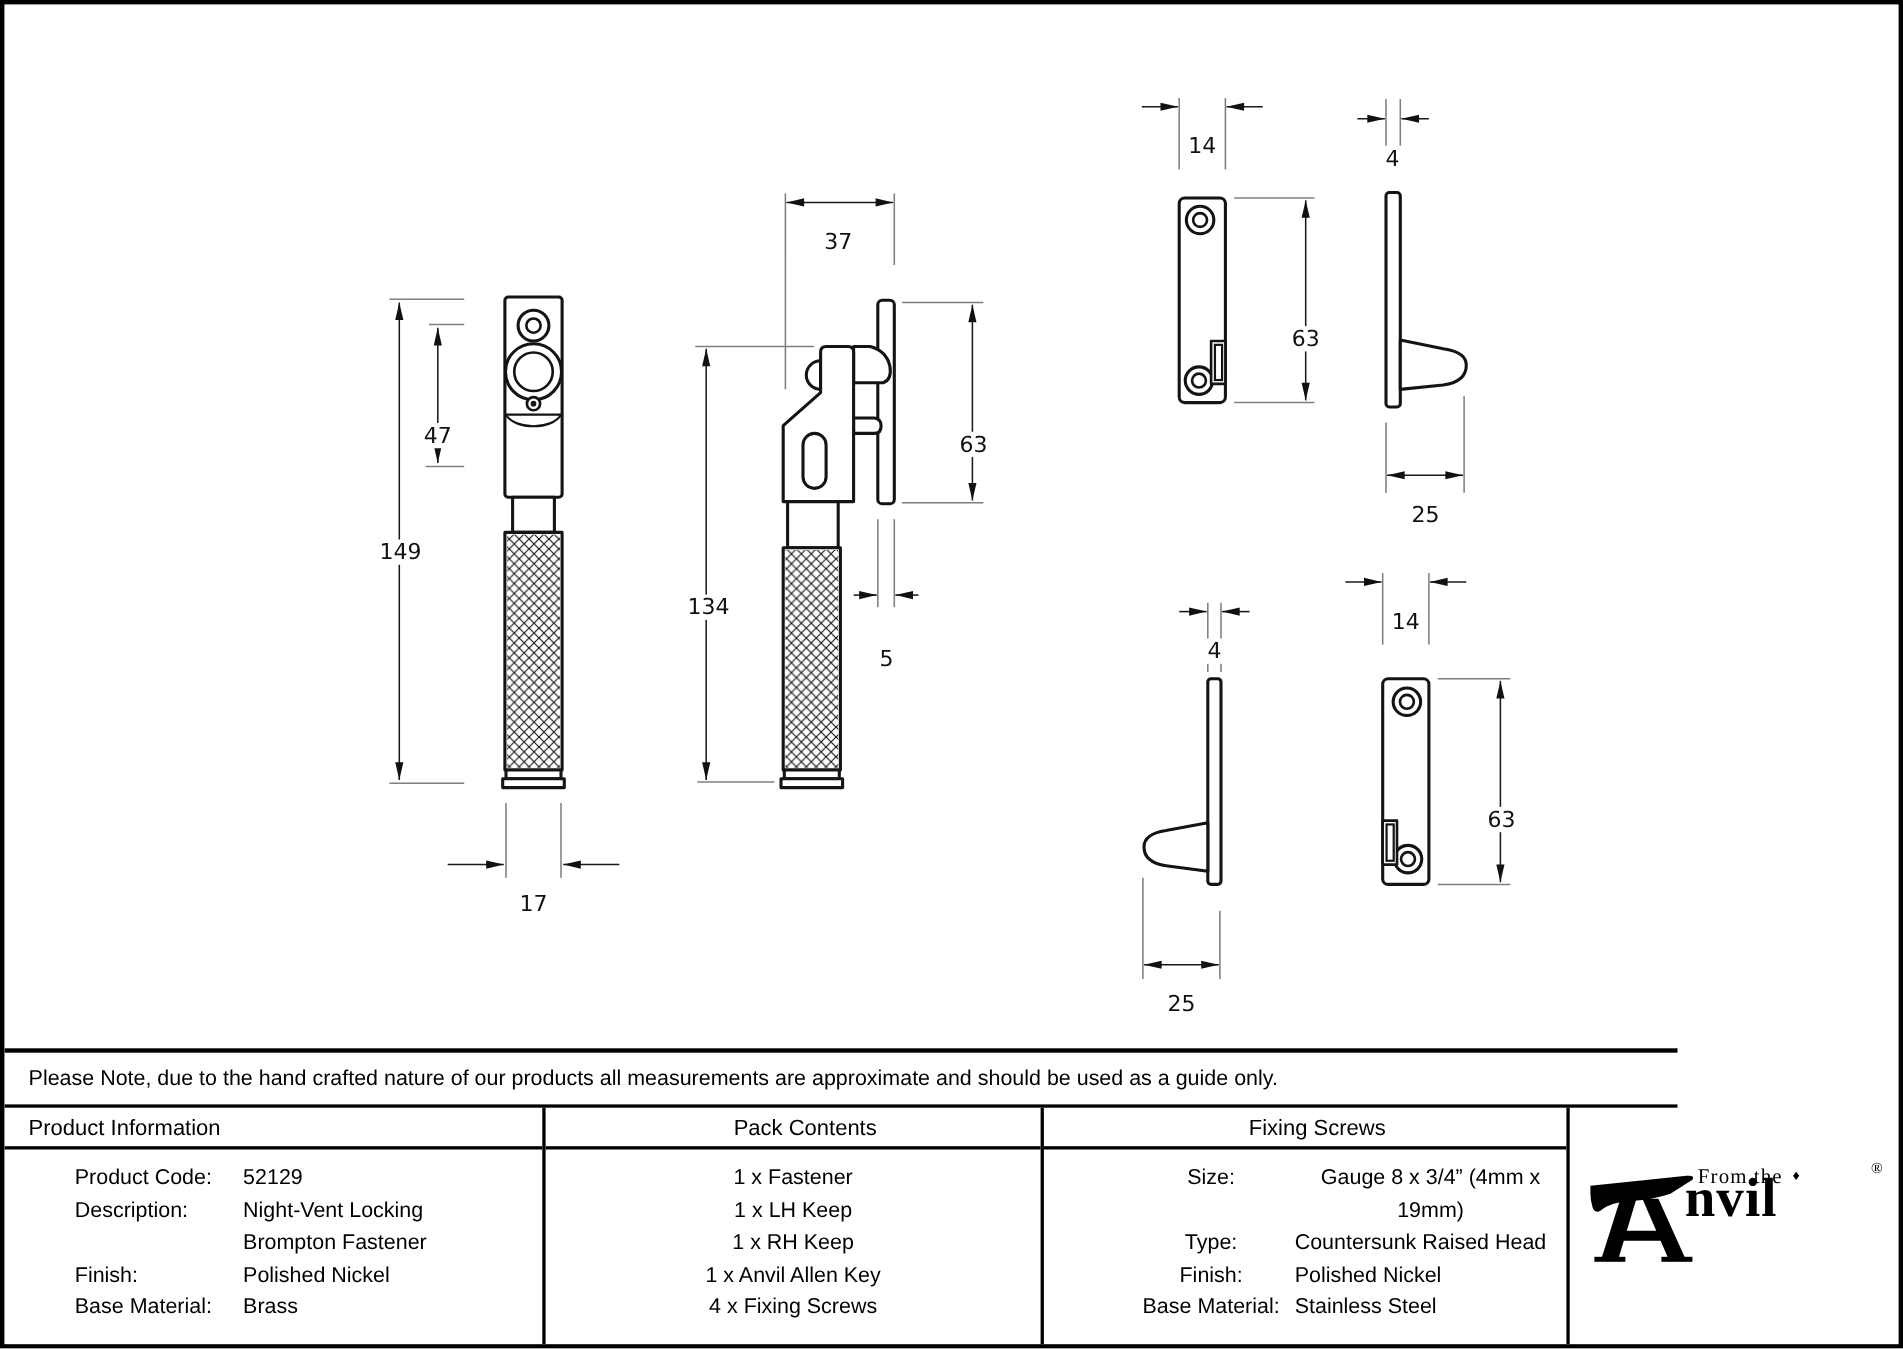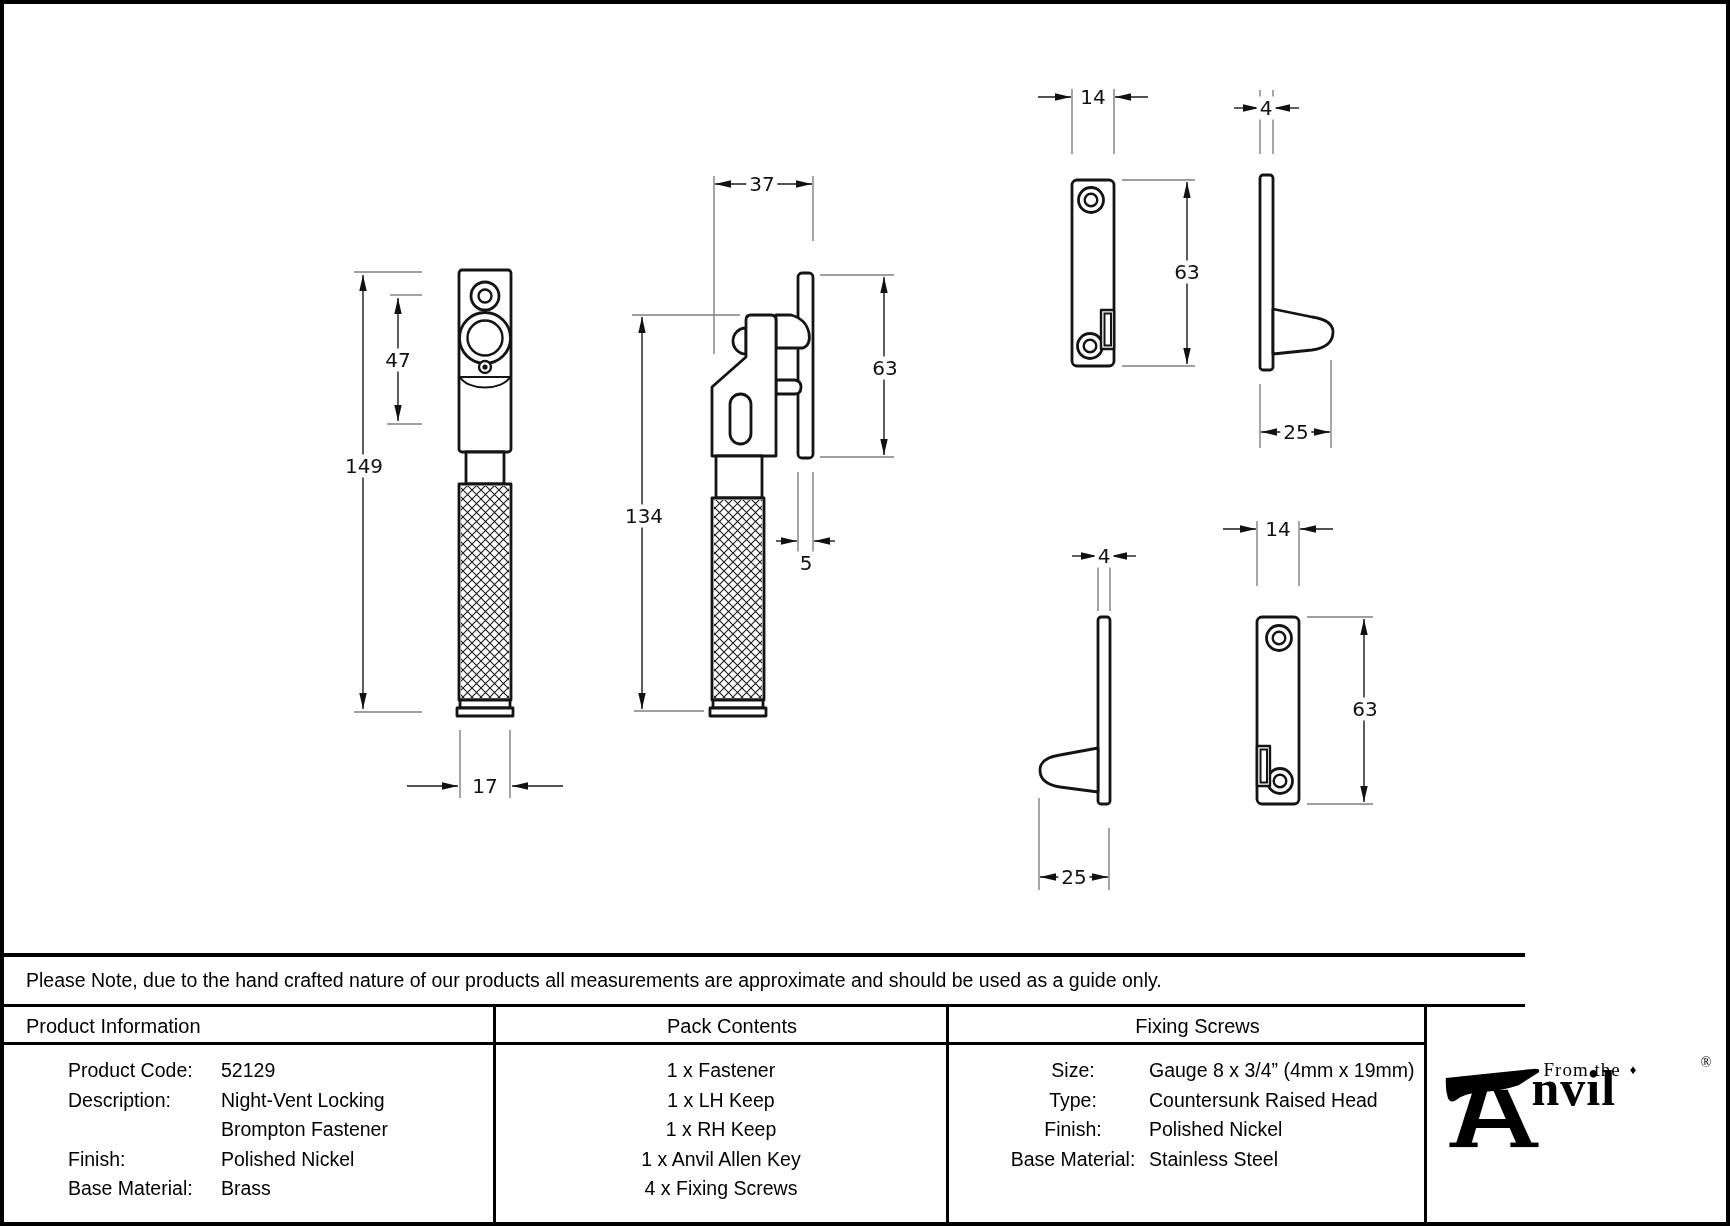--- a/index.html
+++ b/index.html
@@ -13,21 +13,21 @@
   .drawing svg{position:absolute; left:0; top:0;}
   .ln-part{fill:#fff; stroke:#141414; stroke-width:2.8; stroke-linejoin:round;}
   .ln-part-med{fill:#fff; stroke:#141414; stroke-width:2.4; stroke-linejoin:round;}
   .ln-thin{fill:none; stroke:#141414; stroke-width:2;}
   .ln-ext{stroke:#7f7f7f; stroke-width:1.4; fill:none;}
   .ln-dim{stroke:#1a1a1a; stroke-width:1.4; fill:none;}
   .fill-dark{fill:#141414; stroke:none;}
   .dimlabel{
     position:absolute; transform:translate(-50%,-50%);
     font-family:"DejaVu Sans", sans-serif; font-size:20px; color:#111;
-    background:#fff; padding:0 3px; white-space:nowrap; line-height:1.15;
+    background:#fff; padding:0 3px; white-space:nowrap; line-height:1.15;margin-top:36px;
   }
   
   .note-row{
     position:absolute; left:0; top:949px; width:1521px; height:54px; box-sizing:border-box;
     border-top:4px solid #000; border-bottom:3px solid #000;
     display:flex; align-items:center; padding-left:22px; font-size:19.5px;
   }
   
   .info-table{position:absolute; left:0; top:1003px; width:1722px; height:219px; display:flex;}
   .col{box-sizing:border-box; height:219px;}
@@ -37,21 +37,21 @@
   .col-screws{width:478px;}
   .col-logo{width:302px;}
   .cell-header{
     height:38px; box-sizing:border-box; border-bottom:3px solid #000;
     font-size:20px; padding:8px 0 0 22px;
   }
   .cell-body{padding-top:11px; font-size:19.5px;}
   .trow{display:flex; align-items:flex-start; line-height:29.6px; padding-left:18px;}
   .tlabel{width:153px; flex:none;margin-left:46px;}
   .tval{max-width:252px;}
-  .col-screws .trow{padding-left:2px;}
+  .col-screws .trow{padding-left:30px;}
   .col-screws .tlabel{width:152px;}
   .col-screws .tval{max-width:300px;}
   .pitem{line-height:29.6px; }
   
   .logo{position:relative; width:270px; height:130px; margin:50px auto 0;}
   .anvil-a{position:absolute; left:2px; top:8px; width:100px; height:86px;}
   .from-the{
     position:absolute; left:102px; top:2px; font-family:"Liberation Serif", serif;
     font-size:19px; letter-spacing:1px; white-space:nowrap;
   }

